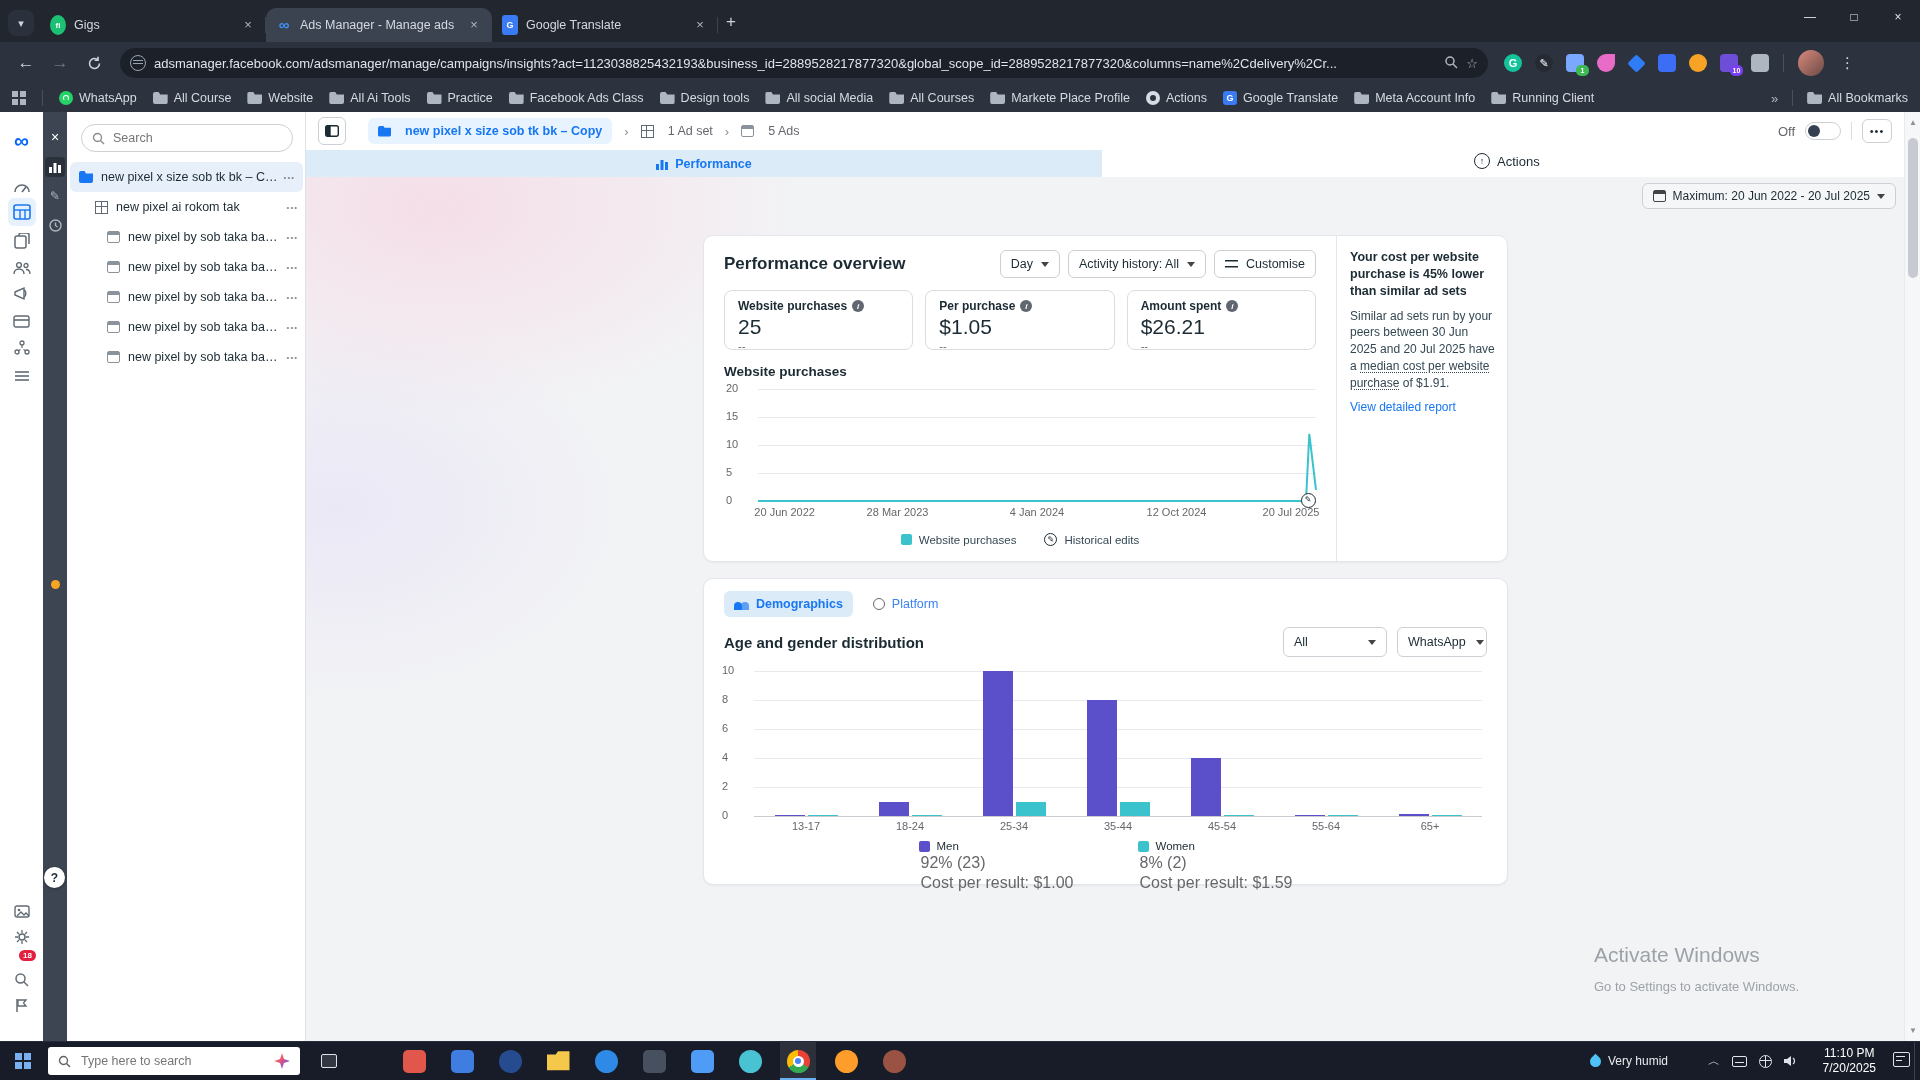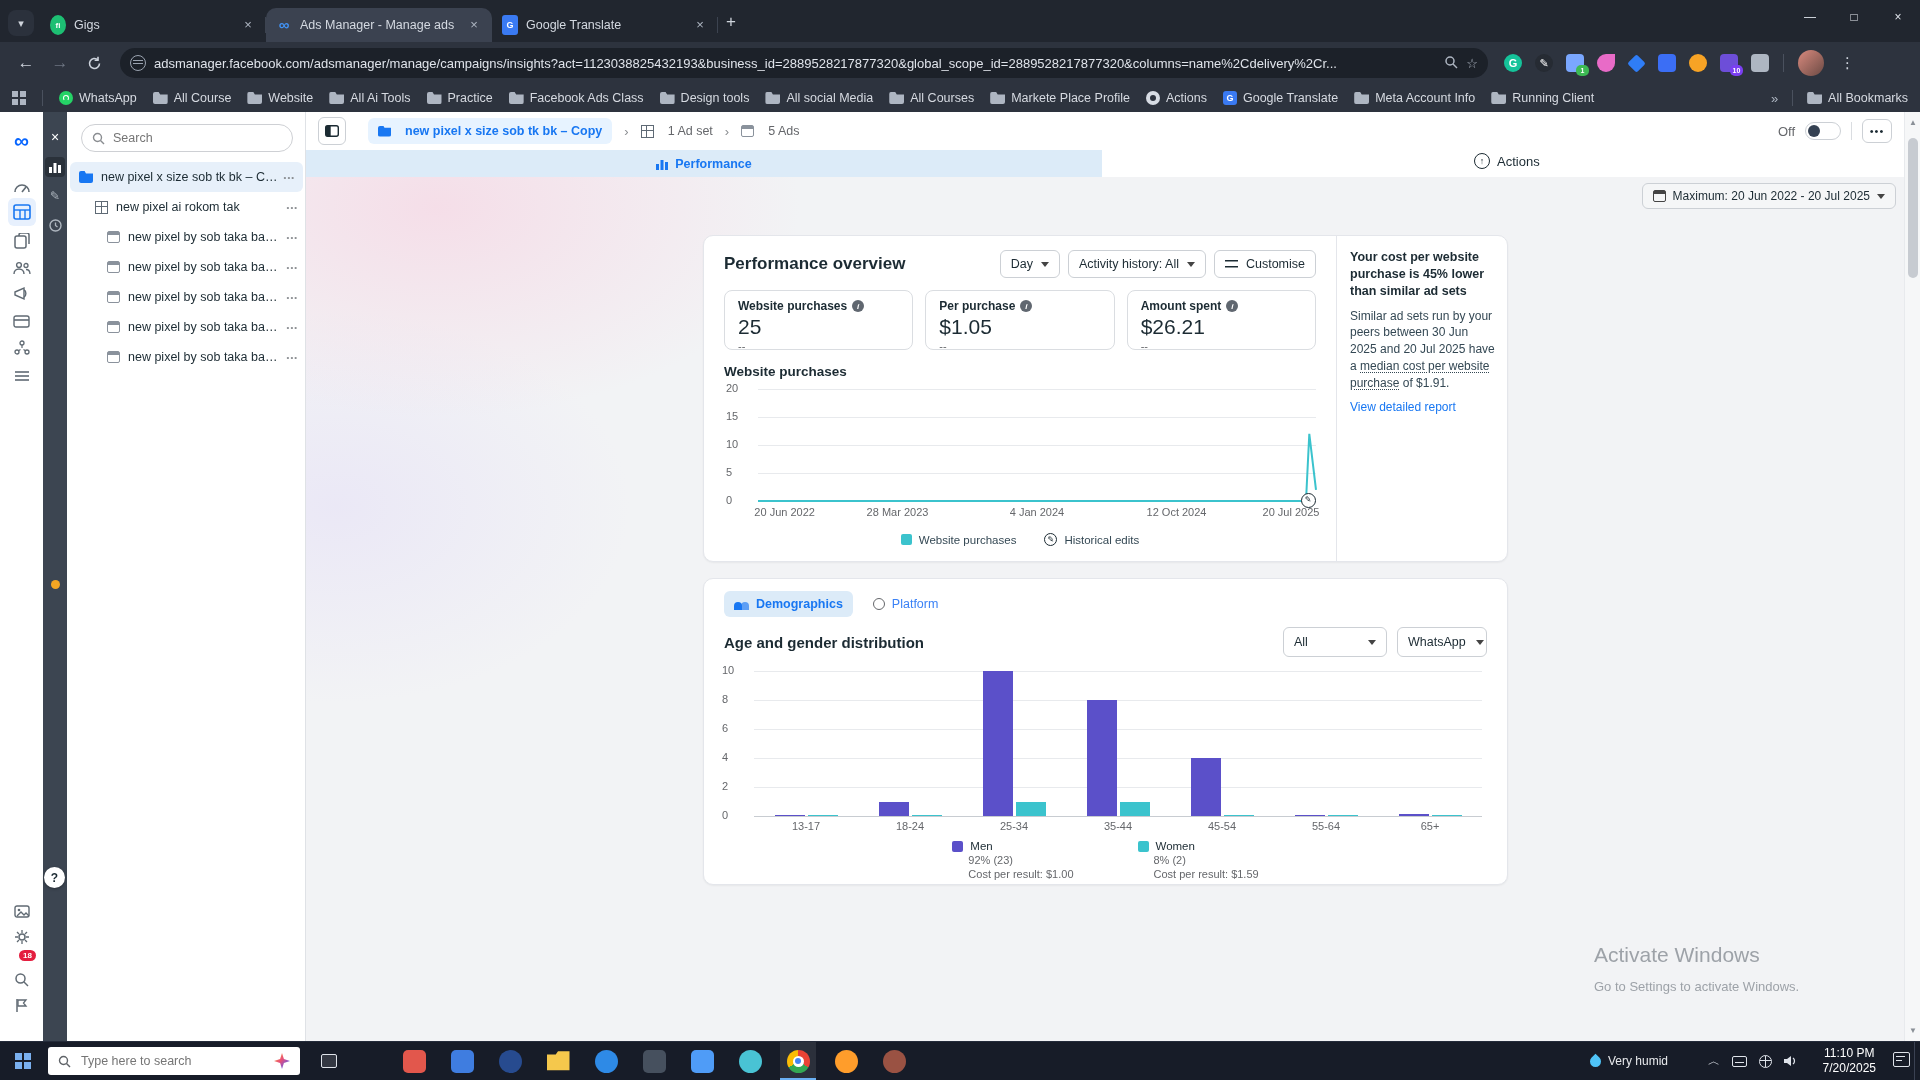--- a/index.html
+++ b/index.html
@@ -199,21 +199,21 @@
   .sel-results{width:90px;}
   .bar-plot{position:relative;margin:14px 0 0 30px;width:728px;height:145px;}
   .bar-groups{position:absolute;left:0;top:0;right:0;bottom:0;display:flex;}
   .bgroup{flex:1;display:flex;align-items:flex-end;justify-content:center;}
   .bars{display:flex;align-items:flex-end;gap:3px;}
   .bar{width:30px;}
   .bar-xlabels{display:flex;margin:4px 0 0 30px;width:728px;}
   .bxlab{flex:1;text-align:center;font-size:11px;color:#65676b;}
   .demo-legend{display:flex;justify-content:center;gap:64px;margin-top:8px;}
   .dl-row{display:flex;align-items:center;gap:7px;font-size:11.5px;color:#1c2b33;}
-  .dl-sub{font-size:11px;color:#65676b;margin-top:2px;margin-left:16px;}
+  .dl-sub{font-size:16px;color:#65676b;margin-top:2px;margin-left:2px;}
 
   .watermark{position:absolute;left:1288px;top:766px;color:#9da2a8;}
   .wm1{font-size:21px;}
   .wm2{font-size:13px;margin-top:12px;}
 
   .scrollpane{position:absolute;right:0;top:0;width:16px;height:100%;background:#f6f7f8;border-left:1px solid #e8eaed;box-sizing:border-box;}
   .sarrow{position:absolute;left:0;width:16px;text-align:center;font-size:8px;color:#8a9097;}
   .sthumb{position:absolute;left:3px;top:26px;width:10px;height:140px;border-radius:5px;background:#c7cbd1;}
 
   

